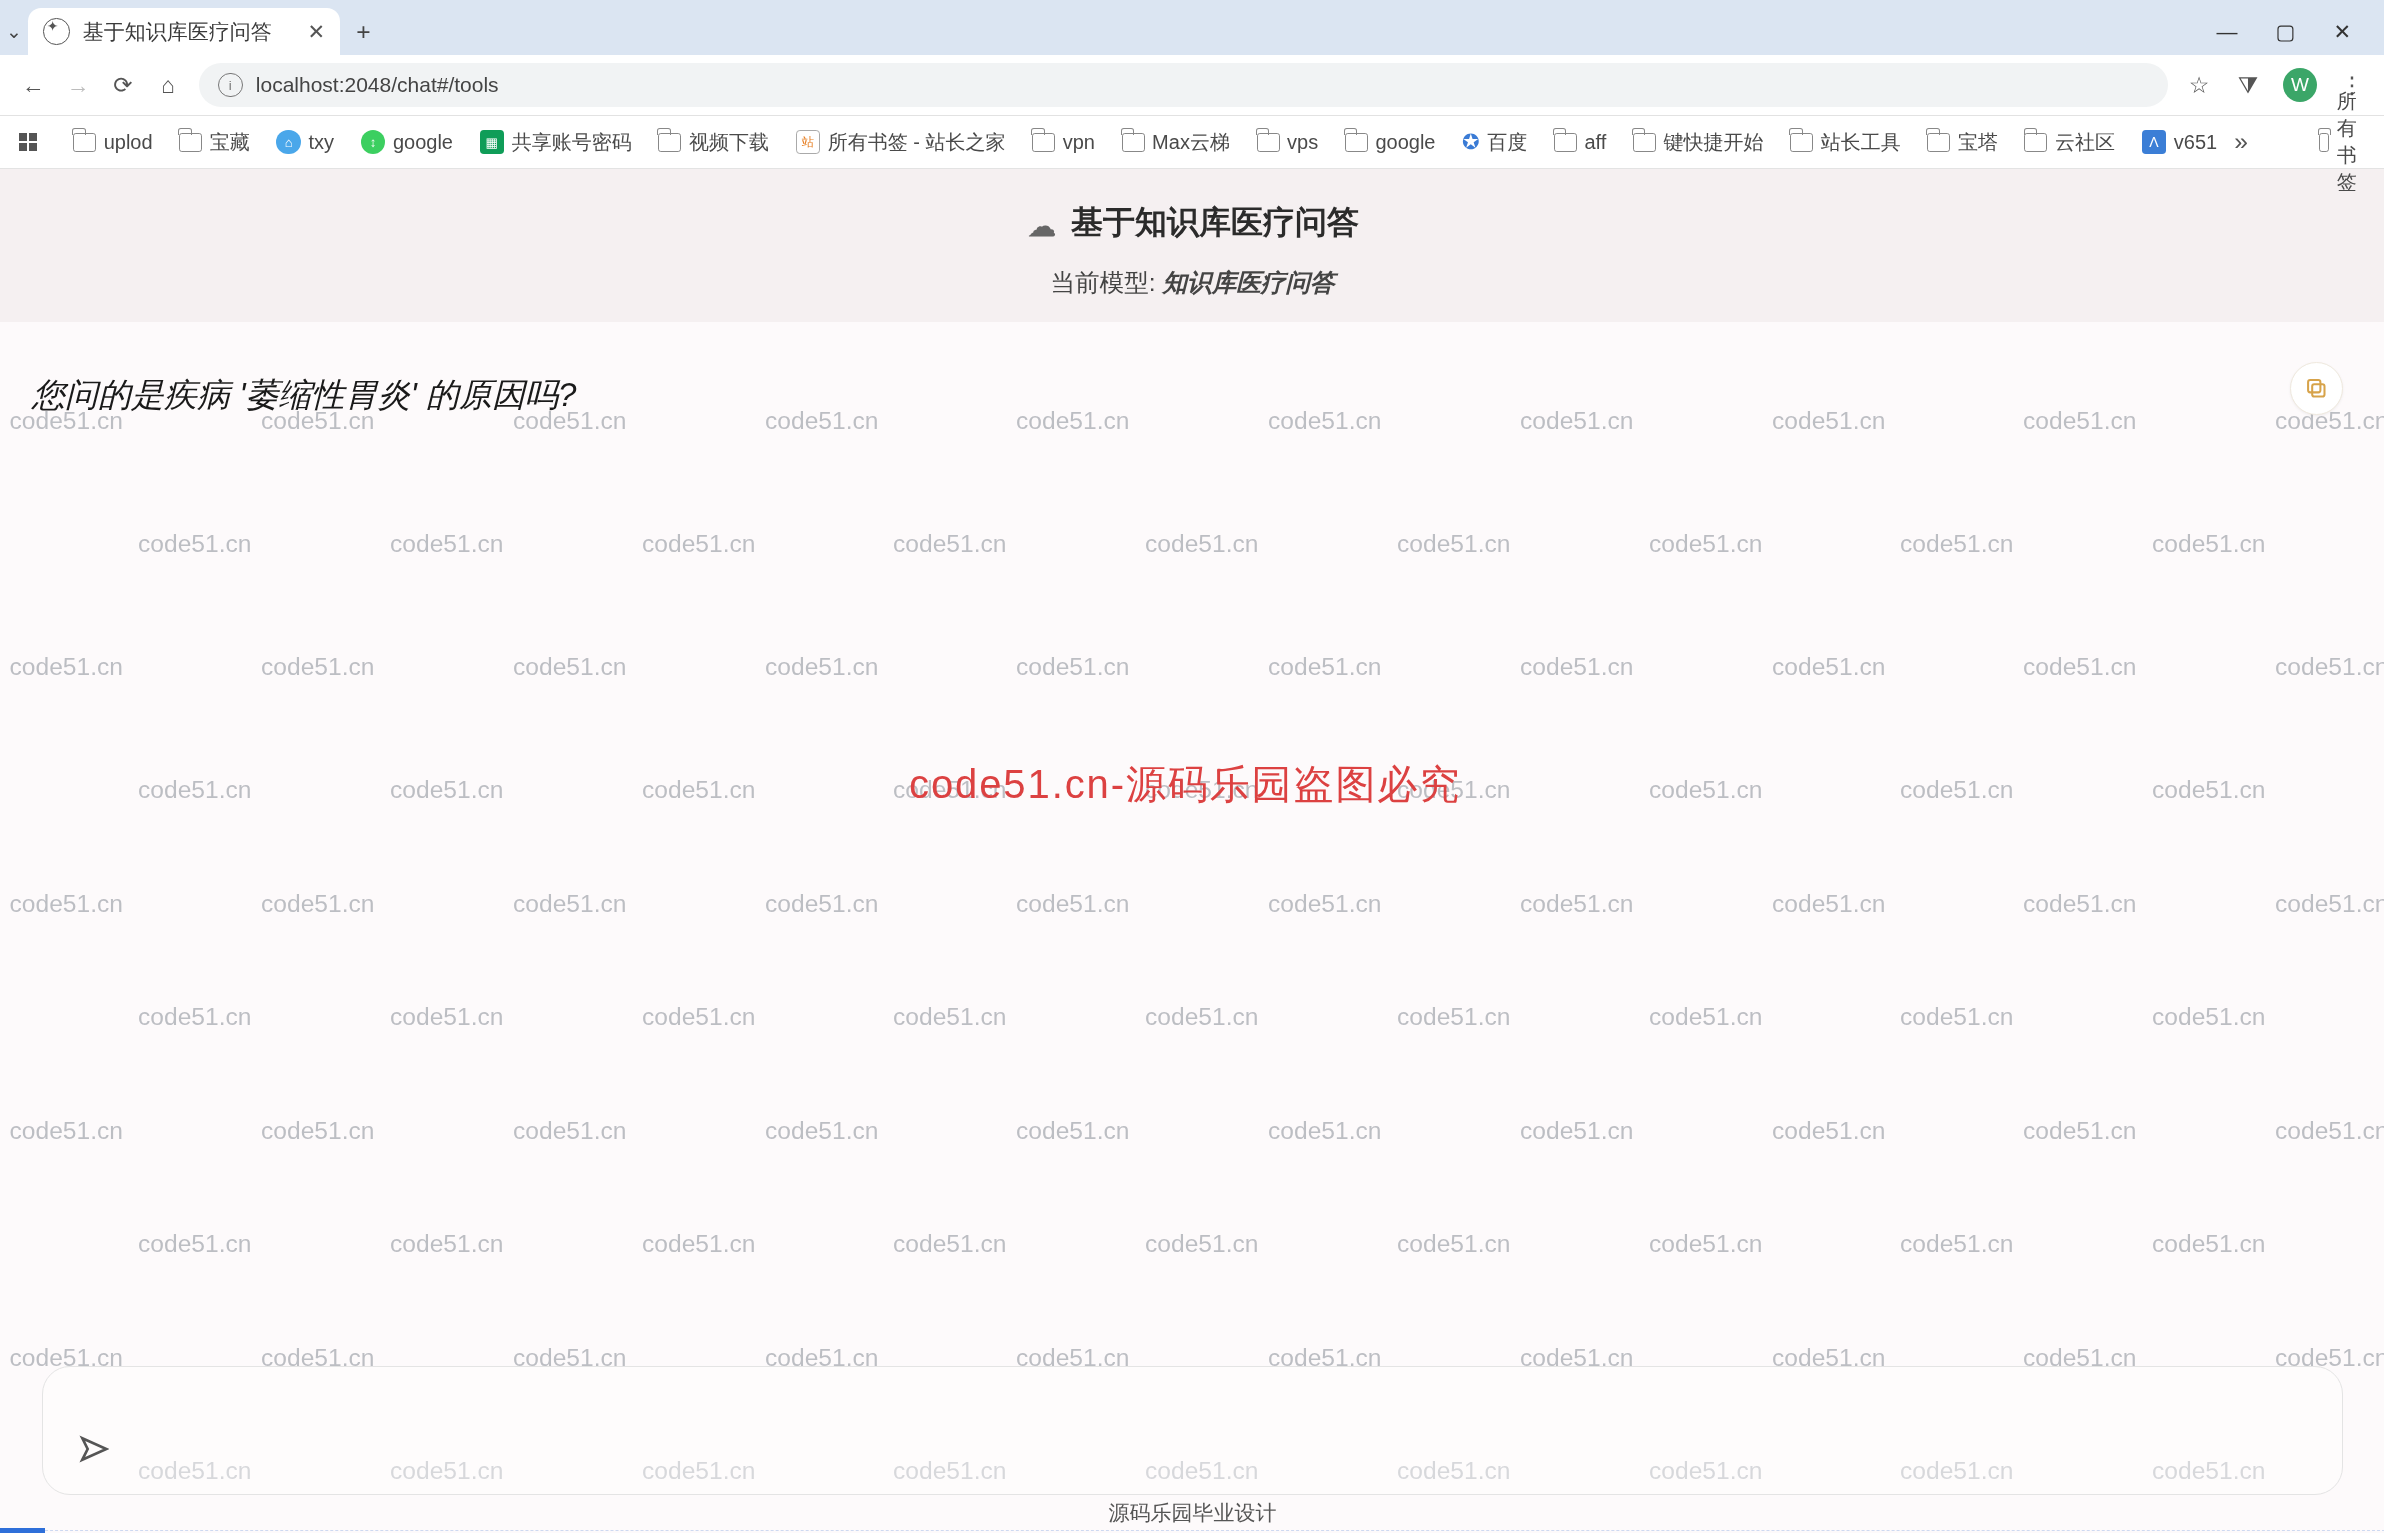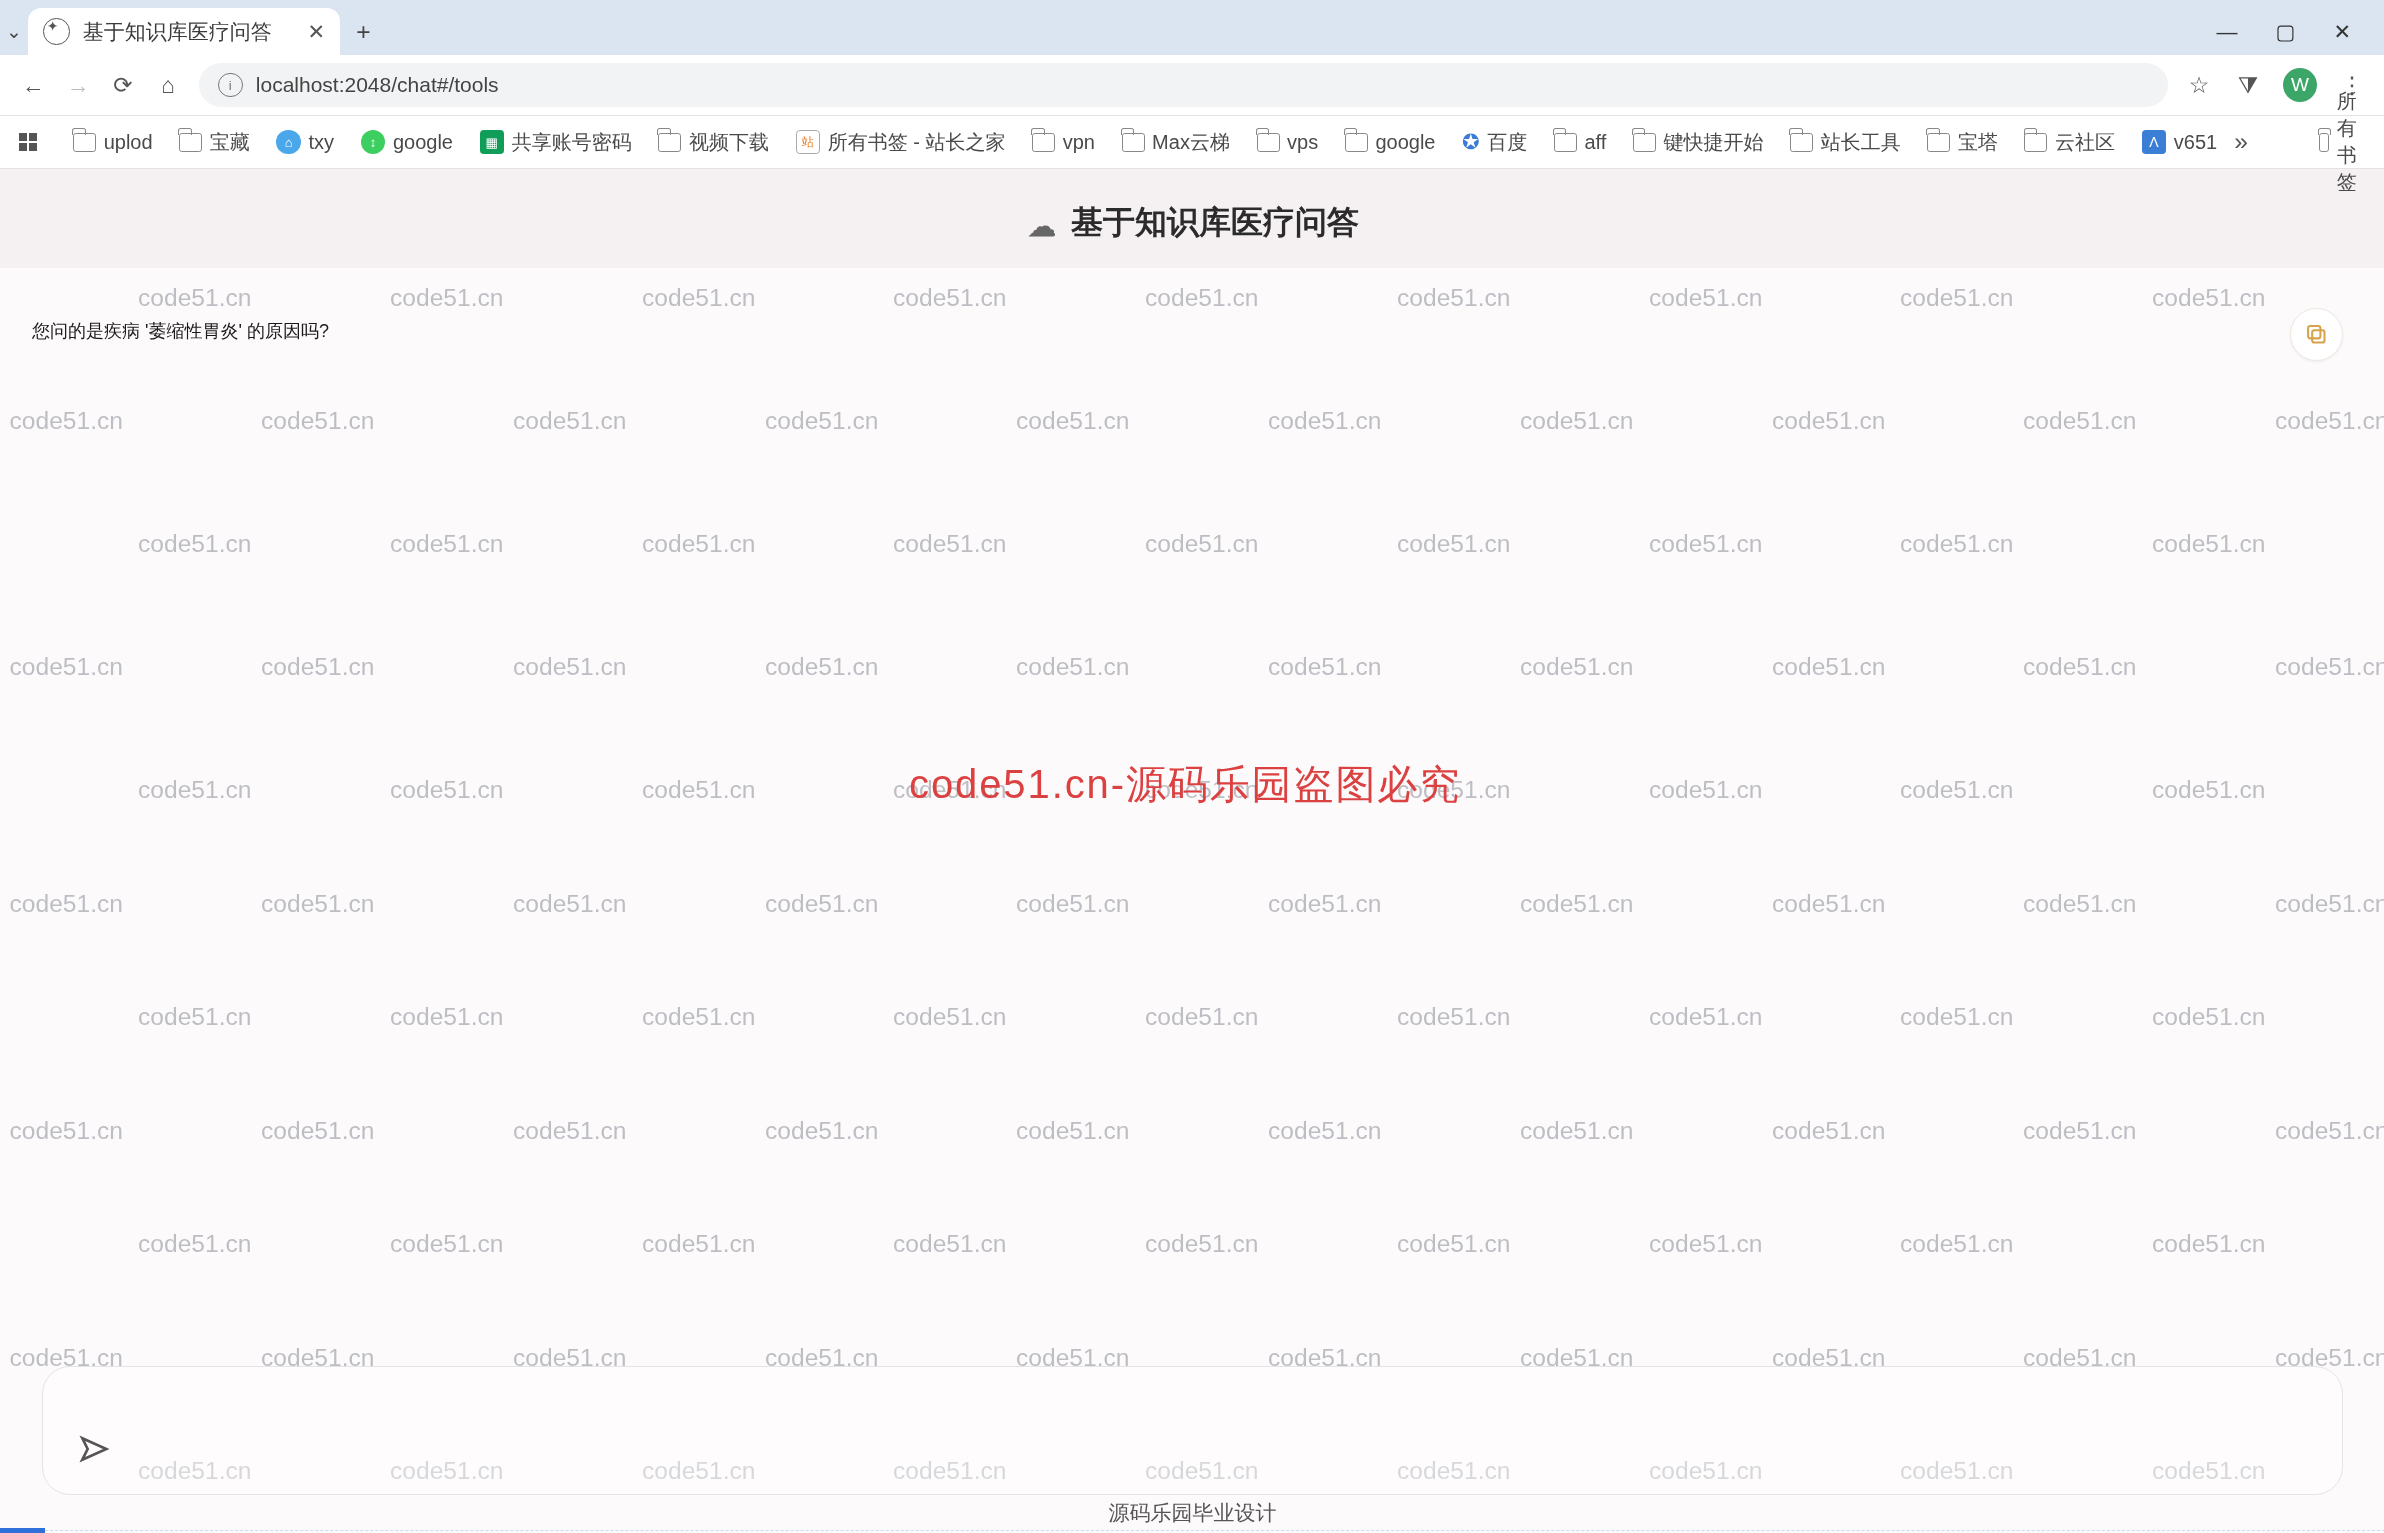--- a/index.html
+++ b/index.html
@@ -48,21 +48,21 @@
     
     .page { position: relative; z-index: 1; }
     .hero { text-align:center; padding:32px 0 23px; background:#f5f0f1; }
     .hero h1 { font-size:32px; color:#2b2b2b; font-weight:700; display:flex; align-items:center; justify-content:center; gap:13.2px; }
     .cloud-icn { width:32px;height:32px; position:relative; }
     .cloud-icn:before { content:"☁"; font-size:28px;color:#666; }
     .hero-sub { margin-top:21px; font-size:24.6px; color:#444; }
     .hero-sub em { font-style:italic; font-weight:600; }
 
     .chip-row { padding:51px 32px 0; position:relative; }
-    .chip { display:inline-block; font-size:18px; color:#1a1a1a; }
+    .chip { display:inline-block; font-size:33px; color:#1a1a1a;font-style:italic; }
     .copy-btn { position:absolute; right:42px; top:40px; width:53px;height:53px;border-radius:50%; background:#fff; border:0.9px solid #efe9de; display:flex;align-items:center;justify-content:center; box-shadow:0 0.9px 2.8px rgba(0,0,0,.06); }
     .copy-btn svg { width:24.6px;height:24.6px;stroke:#d7a34a;fill:none;stroke-width:2; }
 
     .composer { position:absolute; left:42px; right:42px; bottom:38px; height:129px; border:0.9px solid #e4e4e4; border-radius:28px; background:rgba(255,255,255,.4); padding:23px 28px; display:flex; }
     .composer textarea { flex:1; border:none; background:transparent; resize:none; font-size:23px; color:#8f8f8f; outline:none; }
     .send-btn { align-self:flex-end; width:44px;height:44px;display:flex;align-items:center;justify-content:center; }
     .send-btn svg { width:32px;height:32px;stroke:#555;fill:none;stroke-width:2; }
 
     .footer { position:absolute; left:0; right:0; bottom:5.7px; text-align:center; font-size:21px; color:#555; }
     .loadbar { position:absolute; left:0; bottom:0; height:4.7px; width:45px; background:#2e6fd9; }
@@ -293,20 +293,24 @@
     </div>
   </div>
 </div>
 
 <div class="page">
   <div class="hero">
     <h1>
       <span class="cloud-icn"></span>
       <span>基于知识库医疗问答</span>
     </h1>
+    <div class="hero-sub">
+      <span>当前模型:</span>
+      <em>知识库医疗问答</em>
+    </div>
   </div>
 
   <div class="chip-row">
     <span class="chip">您问的是疾病 '萎缩性胃炎' 的原因吗?</span>
     <div class="copy-btn">
       <svg viewBox="0 0 24 24">
           <rect x="8" y="8" width="12" height="12" rx="2"></rect>
           <rect x="4" y="4" width="12" height="12" rx="2"></rect>
         </svg>
     </div>

